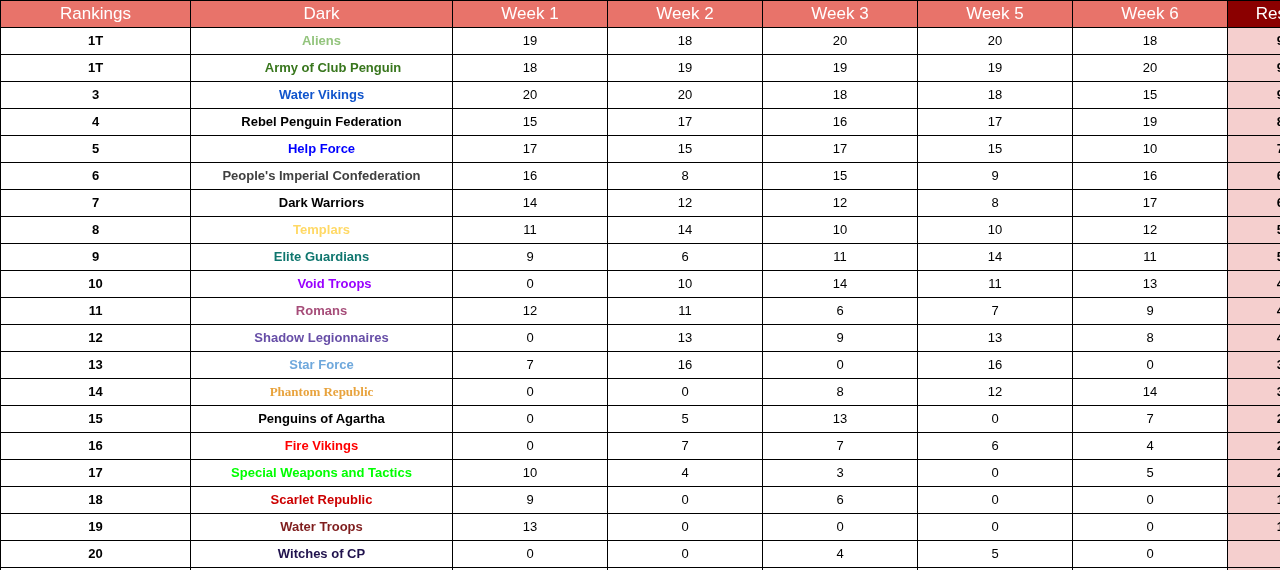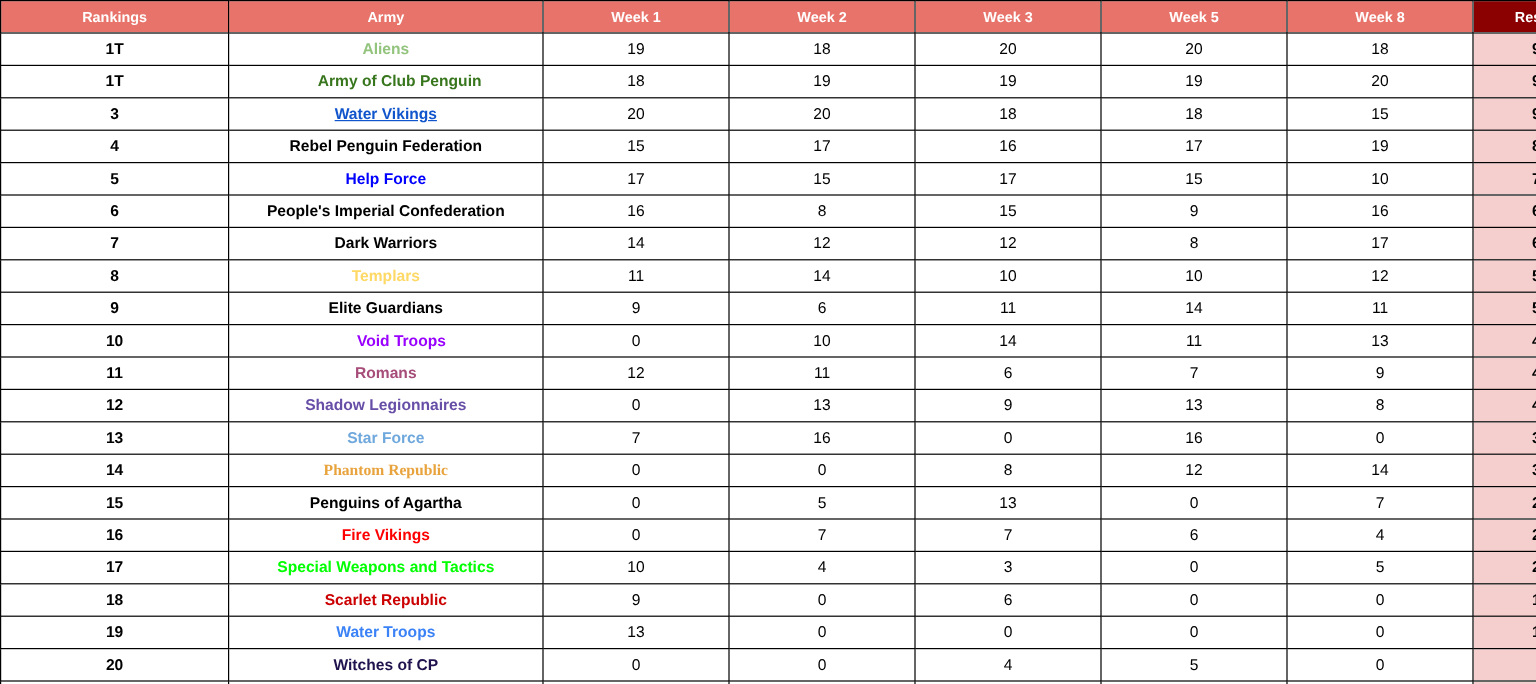--- a/index.html
+++ b/index.html
@@ -23,22 +23,22 @@
     height: 22px;
     line-height: 16px;
     padding: 2px 2px;
     text-align: center;
     vertical-align: middle;
     overflow: hidden;
     white-space: nowrap;
   }
   thead th {
     color: #ffffff;
-    font-weight: bold;
-    font-size: 12px;
+    font-weight: normal;
+    font-size: 17px;
     background: #e8736a;
   }
   thead th.col-results {
     background: #8b0000;
   }
   col.c-rank { width: 190px; }
   col.c-army { width: 262px; }
   col.c-week { width: 155px; }
   col.c-results { width: 113px; }
 
@@ -69,26 +69,26 @@
     <col class="c-week">
     <col class="c-week">
     <col class="c-week">
     <col class="c-week">
     <col class="c-week">
     <col class="c-results">
   </colgroup>
   <thead>
     <tr>
       <th>Rankings</th>
-      <th>Army</th>
+      <th>Dark</th>
       <th>Week 1</th>
       <th>Week 2</th>
       <th>Week 3</th>
       <th>Week 5</th>
-      <th>Week 8</th>
+      <th>Week 6</th>
       <th class="col-results">Results</th>
     </tr>
   </thead>
   <tbody id="table-body">
       <tr>
         <td class="rank">1T</td>
         <td class="army" style="color: rgb(147, 196, 125);">Aliens</td>
         <td class="week">19</td>
         <td class="week">18</td>
         <td class="week">20</td>
@@ -101,21 +101,21 @@
         <td class="army" style="color: rgb(56, 118, 29); padding-left: 25px;">Army of Club Penguin</td>
         <td class="week">18</td>
         <td class="week">19</td>
         <td class="week">19</td>
         <td class="week">19</td>
         <td class="week">20</td>
         <td class="results">95</td>
       </tr>
       <tr>
         <td class="rank">3</td>
-        <td class="army" style="color: rgb(17, 85, 204); text-decoration: underline;">Water Vikings</td>
+        <td class="army" style="color: rgb(17, 85, 204);">Water Vikings</td>
         <td class="week">20</td>
         <td class="week">20</td>
         <td class="week">18</td>
         <td class="week">18</td>
         <td class="week">15</td>
         <td class="results">91</td>
       </tr>
       <tr>
         <td class="rank">4</td>
         <td class="army" style="color: rgb(0, 0, 0);">Rebel Penguin Federation</td>
@@ -131,21 +131,21 @@
         <td class="army" style="color: rgb(0, 0, 255);">Help Force</td>
         <td class="week">17</td>
         <td class="week">15</td>
         <td class="week">17</td>
         <td class="week">15</td>
         <td class="week">10</td>
         <td class="results">74</td>
       </tr>
       <tr>
         <td class="rank">6</td>
-        <td class="army" style="color: #000000; text-align: center;">People's Imperial Confederation</td>
+        <td class="army" style="color: #404040; text-align: center;">People's Imperial Confederation</td>
         <td class="week">16</td>
         <td class="week">8</td>
         <td class="week">15</td>
         <td class="week">9</td>
         <td class="week">16</td>
         <td class="results">64</td>
       </tr>
       <tr>
         <td class="rank">7</td>
         <td class="army" style="color: rgb(0, 0, 0);">Dark Warriors</td>
@@ -161,21 +161,21 @@
         <td class="army" style="color: rgb(255, 217, 102);">Templars</td>
         <td class="week">11</td>
         <td class="week">14</td>
         <td class="week">10</td>
         <td class="week">10</td>
         <td class="week">12</td>
         <td class="results">57</td>
       </tr>
       <tr>
         <td class="rank">9</td>
-        <td class="army" style="color: #000000; margin-top: 36px;">Elite Guardians</td>
+        <td class="army" style="color: #0f766e; margin-top: 36px;">Elite Guardians</td>
         <td class="week">9</td>
         <td class="week">6</td>
         <td class="week">11</td>
         <td class="week">14</td>
         <td class="week">11</td>
         <td class="results">51</td>
       </tr>
       <tr>
         <td class="rank">10</td>
         <td class="army" style="color: rgb(153, 0, 255); padding-left: 28px;">Void Troops</td>
@@ -261,21 +261,21 @@
         <td class="army" style="color: rgb(204, 0, 0); text-align: center;">Scarlet Republic</td>
         <td class="week">9</td>
         <td class="week">0</td>
         <td class="week">6</td>
         <td class="week">0</td>
         <td class="week">0</td>
         <td class="results">15</td>
       </tr>
       <tr>
         <td class="rank">19</td>
-        <td class="army" style="color: #3b82f6; margin-top: 48px;">Water Troops</td>
+        <td class="army" style="color: #7f1d1d; margin-top: 48px;">Water Troops</td>
         <td class="week">13</td>
         <td class="week">0</td>
         <td class="week">0</td>
         <td class="week">0</td>
         <td class="week">0</td>
         <td class="results">13</td>
       </tr>
       <tr>
         <td class="rank">20</td>
         <td class="army" style="color: rgb(32, 18, 77);">Witches of CP</td>

